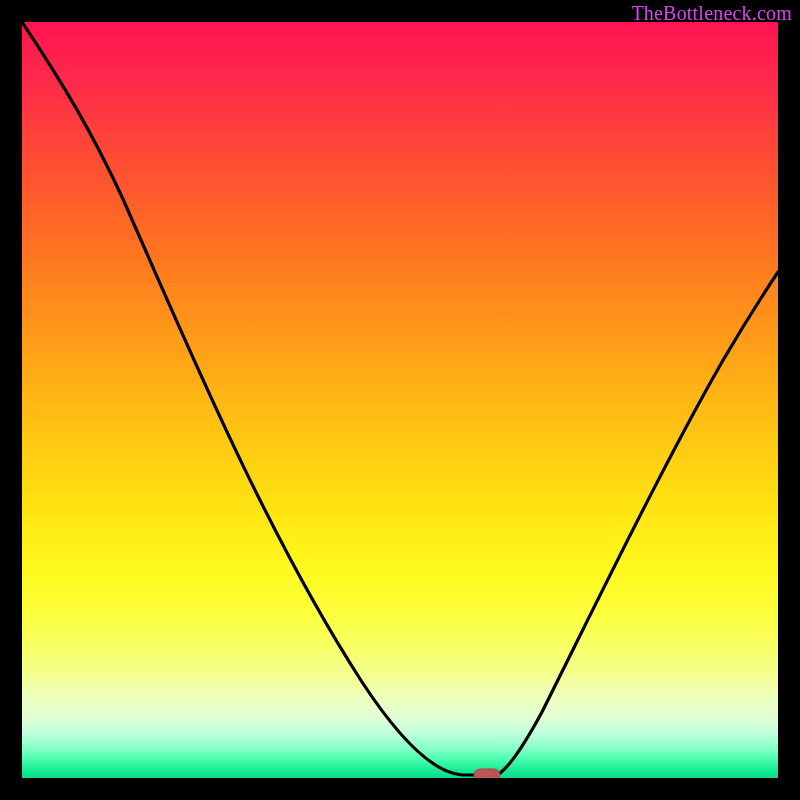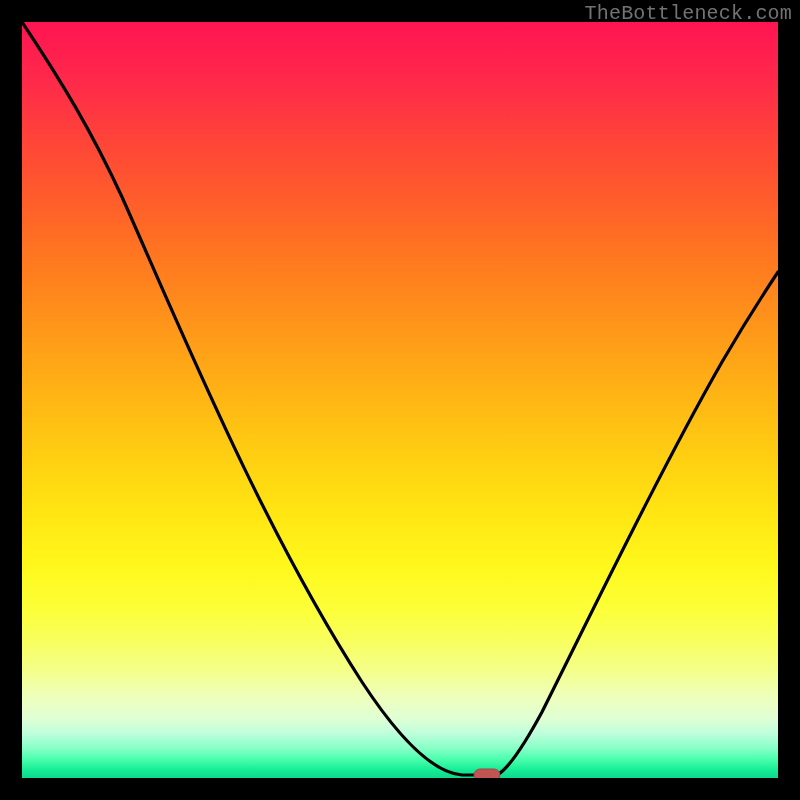--- a/index.html
+++ b/index.html
@@ -58,23 +58,23 @@
   .curves {
     position: absolute;
     left: 0; top: 0;
     width: 100%;
     height: 100%;
   }
   .watermark {
     position: absolute;
     top: 2px;
     right: 8px;
-    font-family: Liberation Mono, monospace;
+    font-family: Liberation Serif, serif;
     font-size: 20px;
-    color: #737373;
+    color: #d946ef;
     letter-spacing: 0.2px;
   }
 </style>
 </head>
 <body>
 
 <div class="frame">
   <div class="plot-area">
     <div class="gradient"></div>
     <svg class="curves" viewBox="0 0 756 756" preserveAspectRatio="none">

